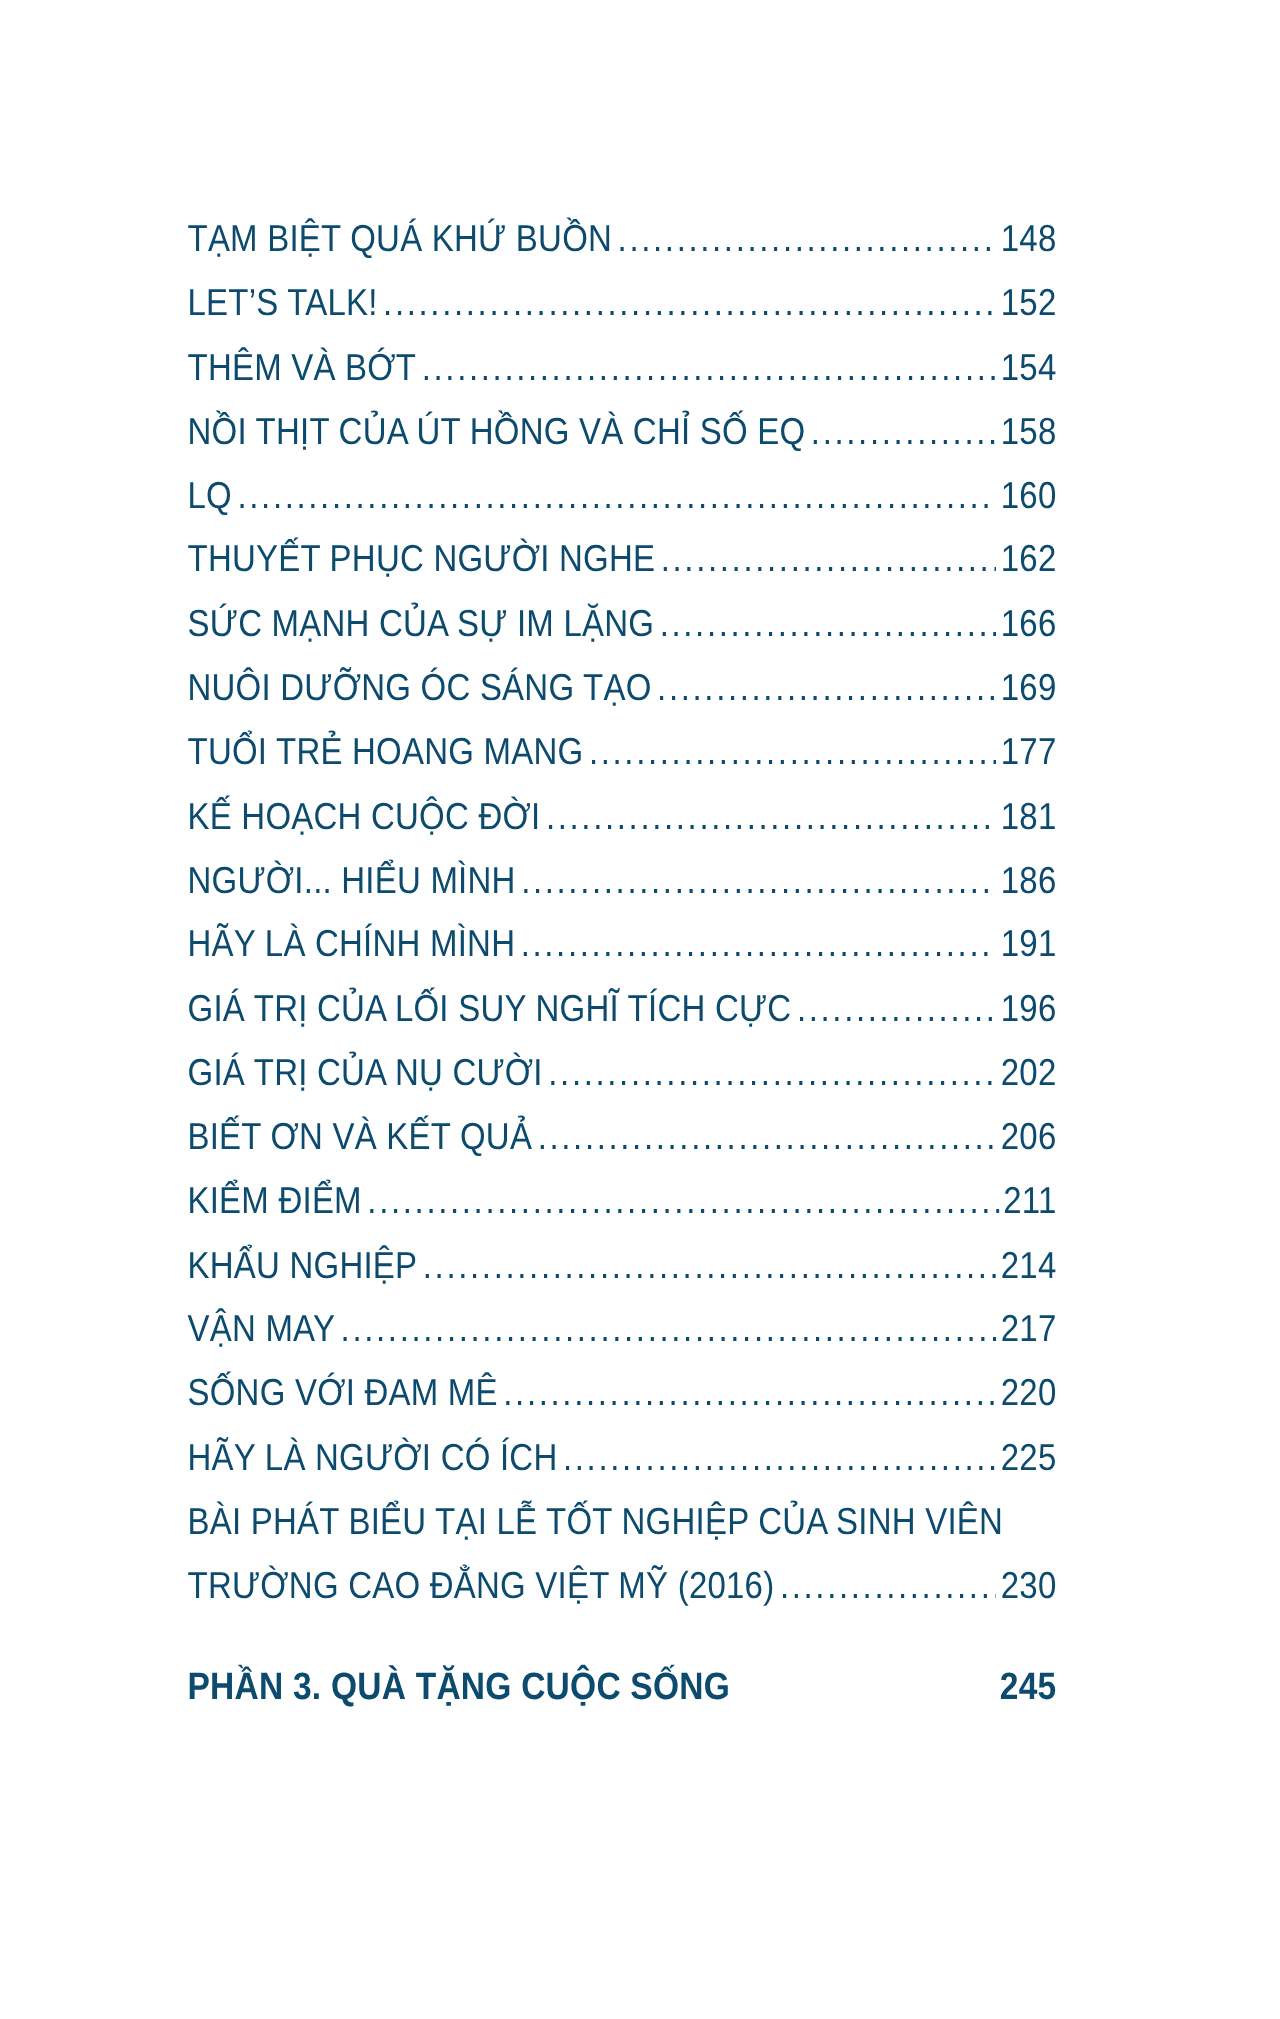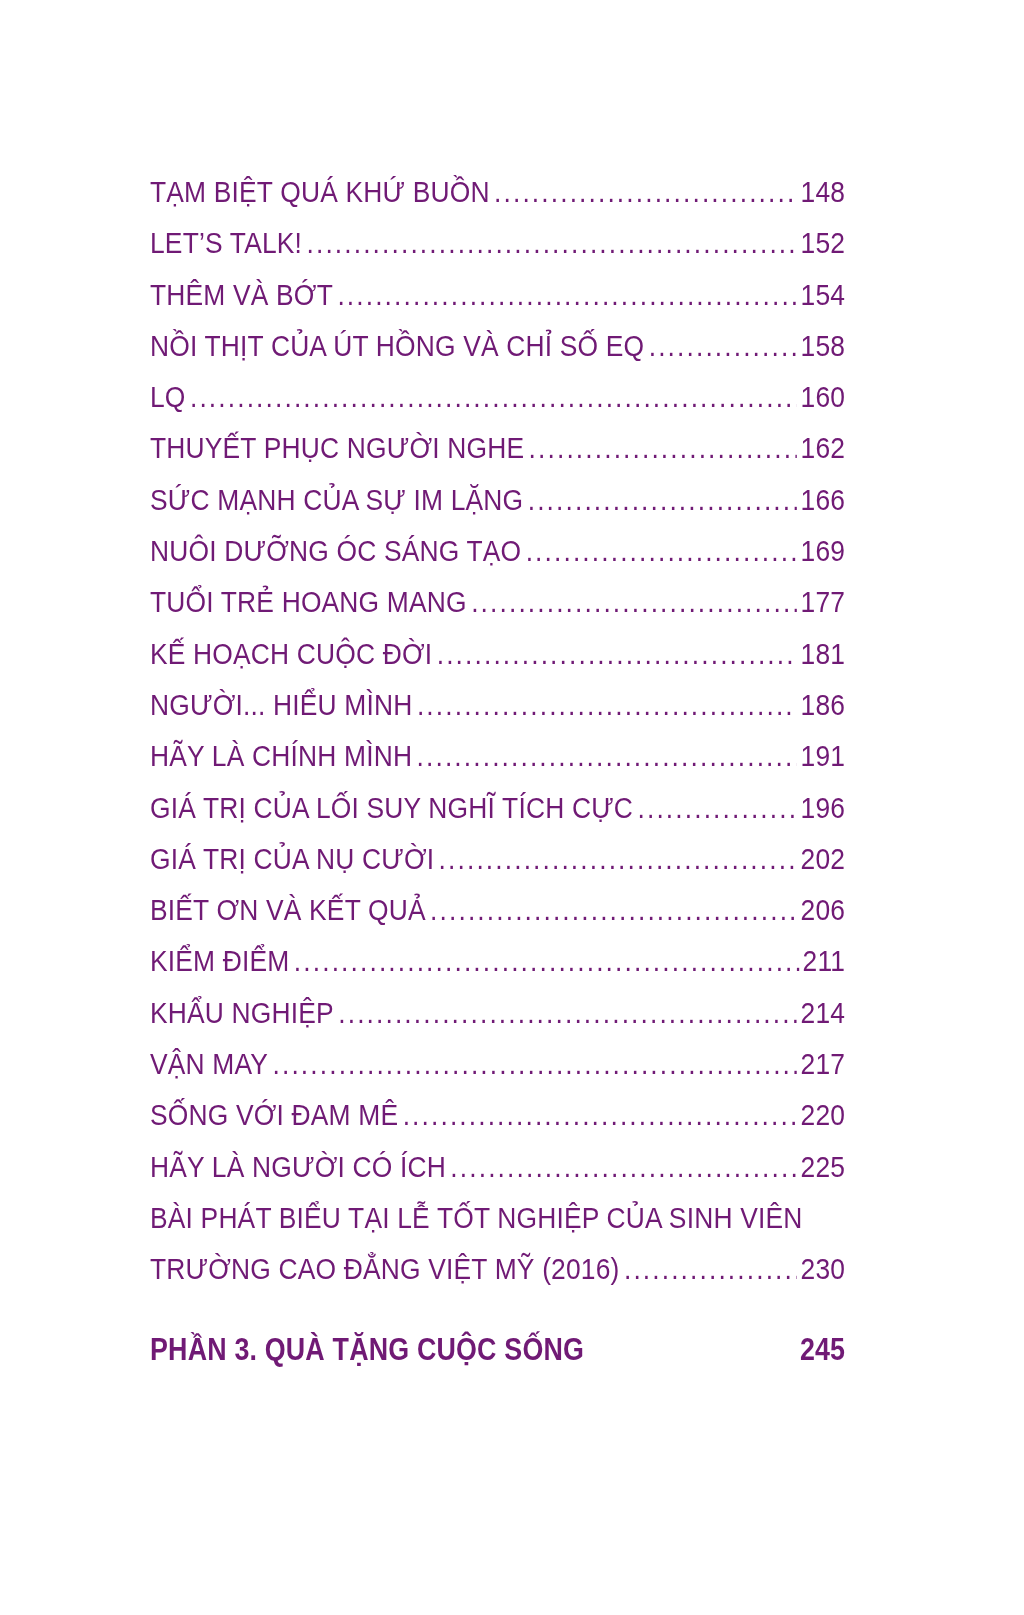--- a/index.html
+++ b/index.html
@@ -11,21 +11,21 @@
     height: 1615px;
     background: #ffffff;
     font-family: "Liberation Sans", sans-serif;
     overflow: hidden;
   }
   .page {
     position: relative;
     width: 1003px;
     height: 1615px;
     background: #ffffff;
-    color: #701a75;
+    color: #0c4a6e;
   }
   
   .content {
     position: absolute;
     left: 150px;
     top: 166px;
     width: 790px;
     transform: scaleX(0.88);
     transform-origin: 0 0;
   }

